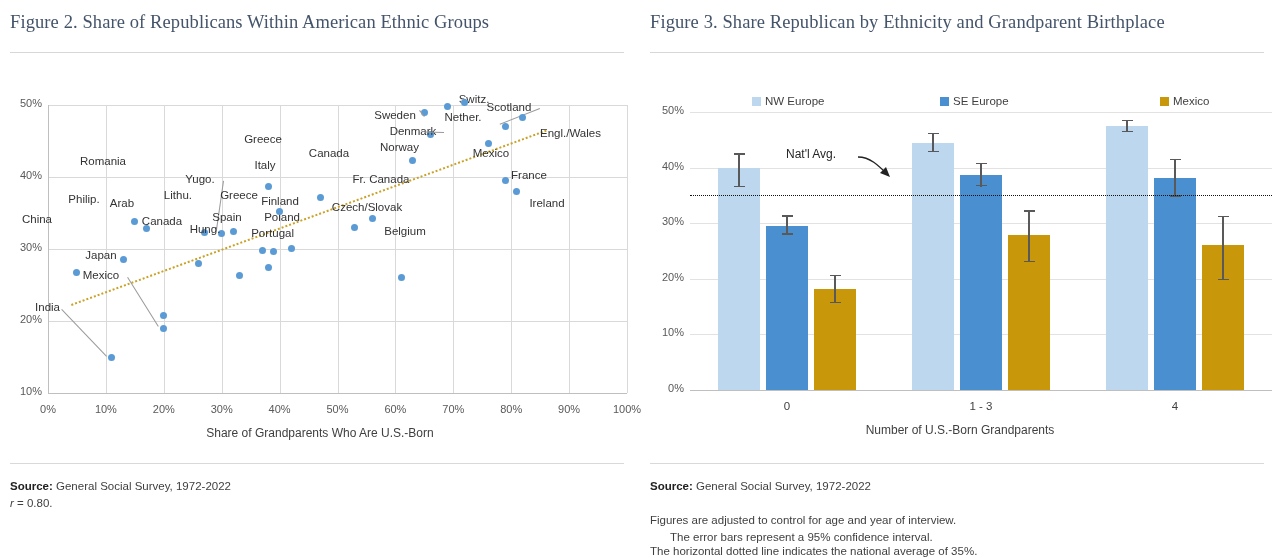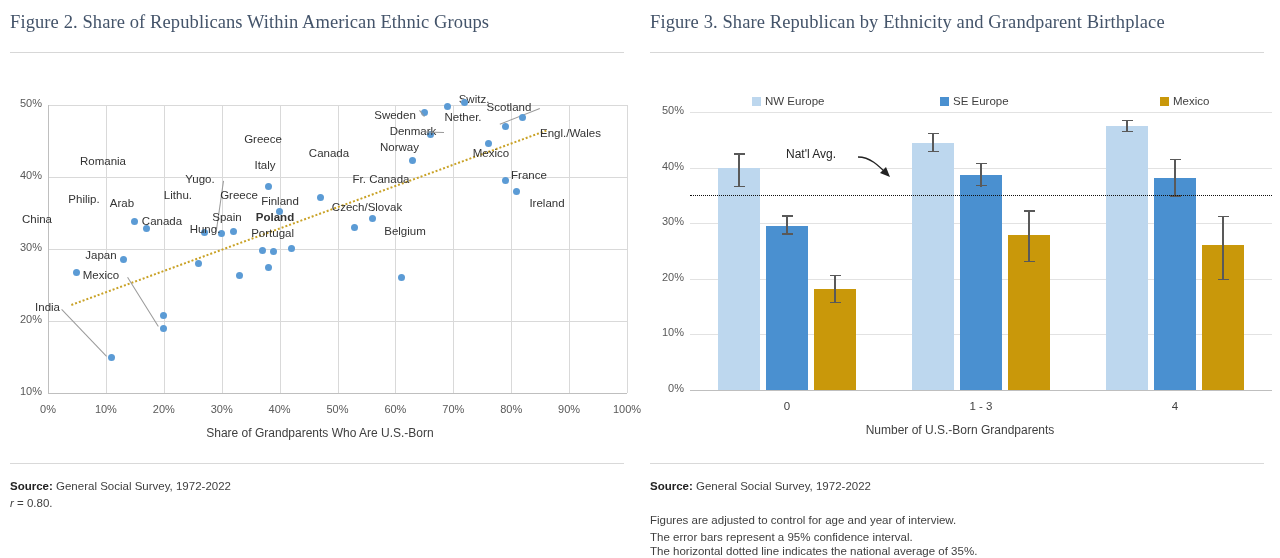--- a/index.html
+++ b/index.html
@@ -182,21 +182,21 @@
         <div class="leader" style="left: 224px; top: 181px; width: 51.401px; height: 0px; border-top: 1px solid rgb(154, 154, 154); transform-origin: 0px 0px; transform: rotate(98.1648deg);"></div>
         <div class="dot" title="Austria" style="left: 233.28px; top: 231.72px; background: rgb(91, 155, 213);"></div>
         <div class="dlabel" style="left: 212px; top: 189px; width: 54px; text-align: center;">Greece</div>
         <div class="dot" title="Hung." style="left: 239.07px; top: 275.64px; background: rgb(91, 155, 213);"></div>
         <div class="dlabel" style="left: 182px; top: 223px; width: 46px; text-align: center;">Hung.</div>
         <div class="dot" title="Spain" style="left: 262.23px; top: 250.44px; background: rgb(91, 155, 213);"></div>
         <div class="dlabel" style="left: 206px; top: 211px; width: 42px; text-align: center;">Spain</div>
         <div class="dot" title="Portugal" style="left: 268.02px; top: 267.72px; background: rgb(91, 155, 213);"></div>
         <div class="dlabel" style="left: 238px; top: 227px; width: 56px; text-align: right;">Portugal</div>
         <div class="dot" title="Poland" style="left: 273.81px; top: 251.16px; background: rgb(91, 155, 213);"></div>
-        <div class="dlabel" style="left: 250px; top: 211px; width: 50px; text-align: center; font-weight: bold;">Poland</div>
+        <div class="dlabel" style="left: 250px; top: 211px; width: 50px; text-align: right;">Poland</div>
         <div class="dot" title="Finland" style="left: 291.18px; top: 248.28px; background: rgb(91, 155, 213);"></div>
         <div class="dlabel" style="left: 254px; top: 195px; width: 52px; text-align: center;">Finland</div>
         <div class="dot" title="Italy" style="left: 279.6px; top: 211.56px; background: rgb(91, 155, 213);"></div>
         <div class="dlabel" style="left: 248px; top: 159px; width: 34px; text-align: center;">Italy</div>
         <div class="dot" title="Greece" style="left: 268.02px; top: 186.36px; background: rgb(91, 155, 213);"></div>
         <div class="dlabel" style="left: 238px; top: 133px; width: 50px; text-align: center;">Greece</div>
         <div class="dot" title="Canada" style="left: 320.13px; top: 197.16px; background: rgb(91, 155, 213);"></div>
         <div class="dlabel" style="left: 302px; top: 147px; width: 54px; text-align: center;">Canada</div>
         <div class="dot" title="Fr. Canada" style="left: 372.24px; top: 218.04px; background: rgb(91, 155, 213);"></div>
         <div class="dlabel" style="left: 348px; top: 173px; width: 66px; text-align: center;">Fr. Canada</div>
@@ -327,16 +327,16 @@
         </svg>
         <div class="axis-title" style="left: 0px; top: 423px; width: 640px;">Number of U.S.-Born Grandparents</div>
       </div>
 
     <div class="notes-rule" style="top:463px;"></div>
     <div class="notes" style="top:478px;">
       <b>Source:</b><span> General Social Survey, 1972-2022</span>
     </div>
     <div class="notes" style="top:495px;margin-top:48px;">The horizontal dotted line indicates the national average of 35%.</div>
     <div class="notes" style="top:512px;">Figures are adjusted to control for age and year of interview.</div>
-    <div class="notes" style="top:529px;">The error bars represent a 95% confidence interval.</div>
+    <div class="notes" style="top:529px;margin-left:20px;">The error bars represent a 95% confidence interval.</div>
   </div>
 
 </div>
 
 </body></html>

